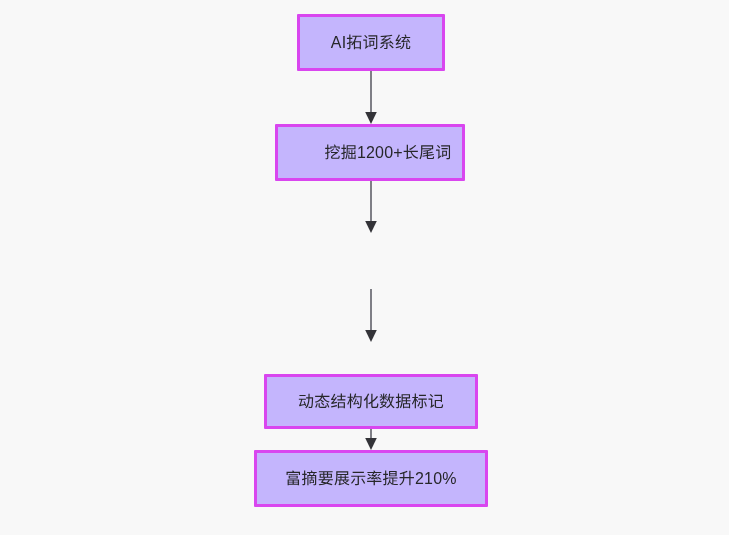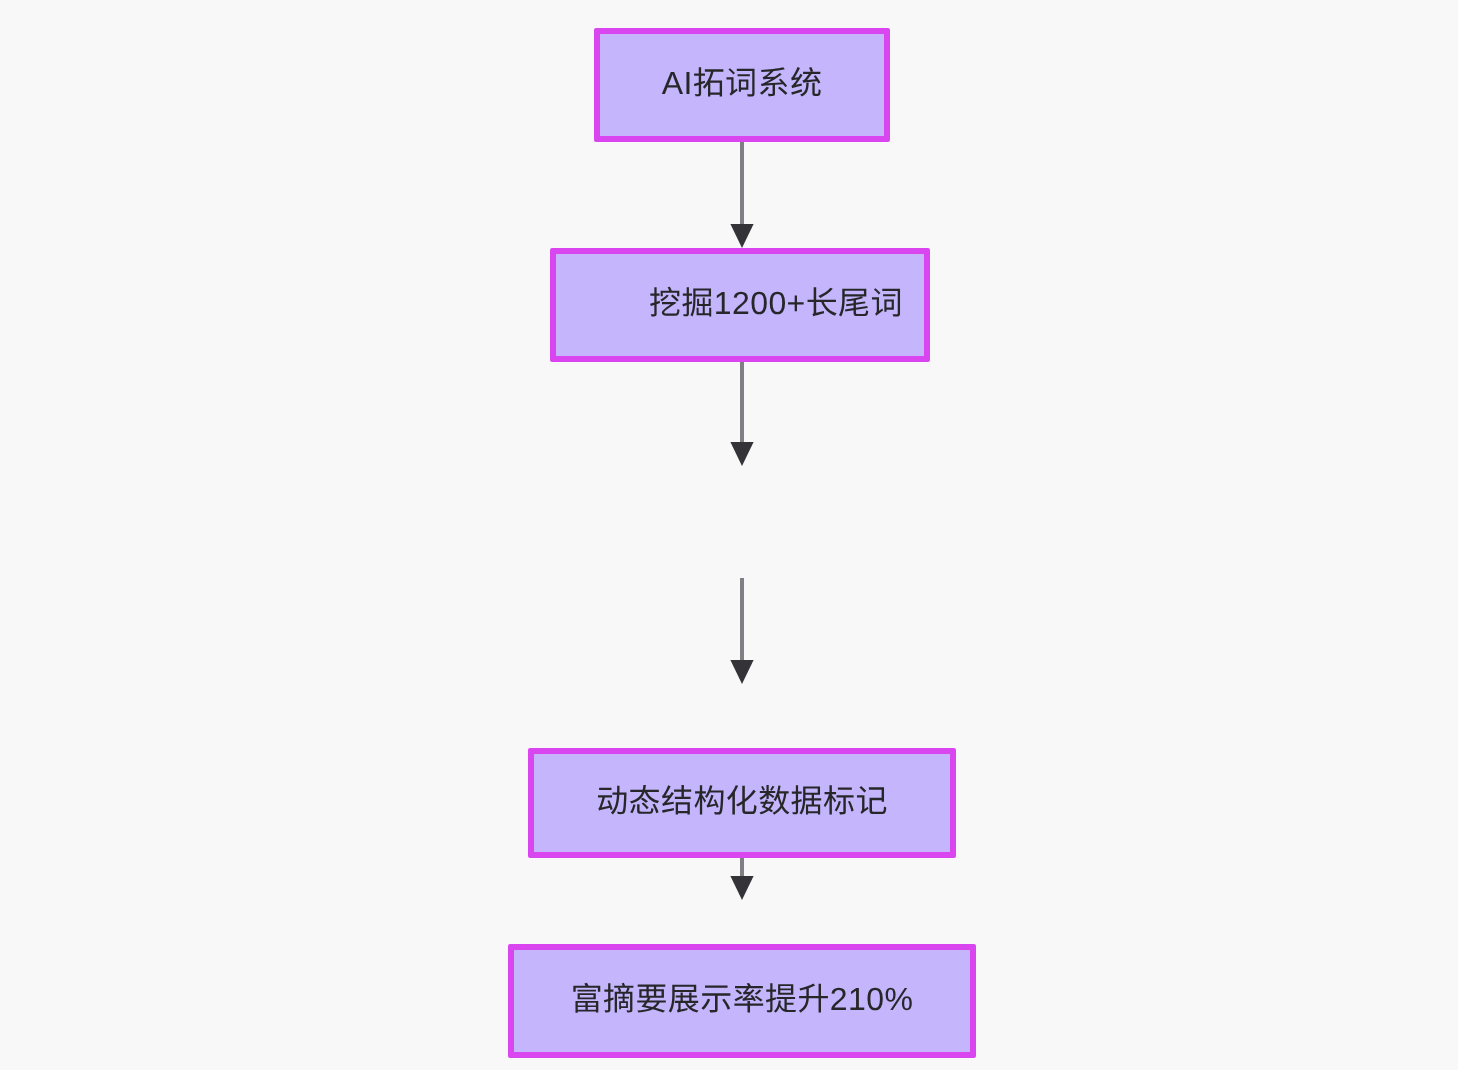--- a/index.html
+++ b/index.html
@@ -41,21 +41,21 @@
     letter-spacing: 0.2px;
     font-weight: 400;
     white-space: nowrap;
   }
 
   
   #node-0 { left: 297px; top: 14px;  width: 148px; height: 57px; }
   #node-1 { left: 275px; top: 124px; width: 190px; height: 57px; padding-left: 36px; }
   #node-2 { left: 261px; top: 233px; width: 221px; height: 56px; }
   #node-3 { left: 264px; top: 342px; width: 214px; height: 55px; margin-top: 32px; }
-  #node-4 { left: 254px; top: 450px; width: 234px; height: 57px; margin-top: 22px; }
+  #node-4 { left: 254px; top: 450px; width: 234px; height: 57px; }
 
   .flow-edge {
     position: absolute;
     left: 0;
     top: 0;
     width: 729px;
     height: 535px;
     pointer-events: none;
   }
 

